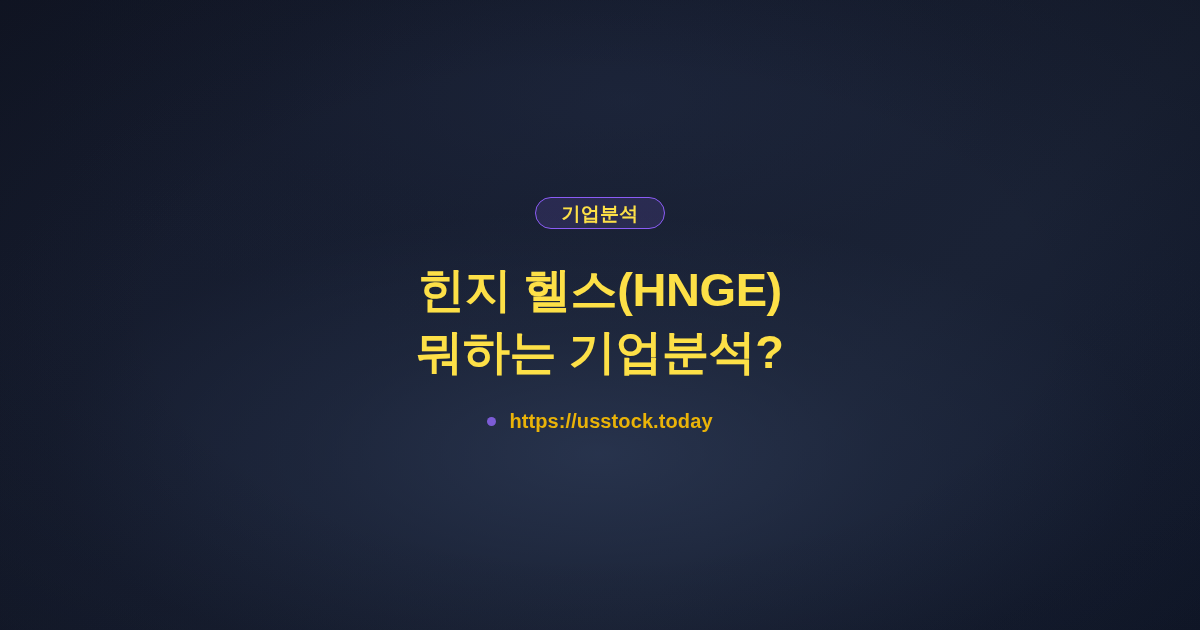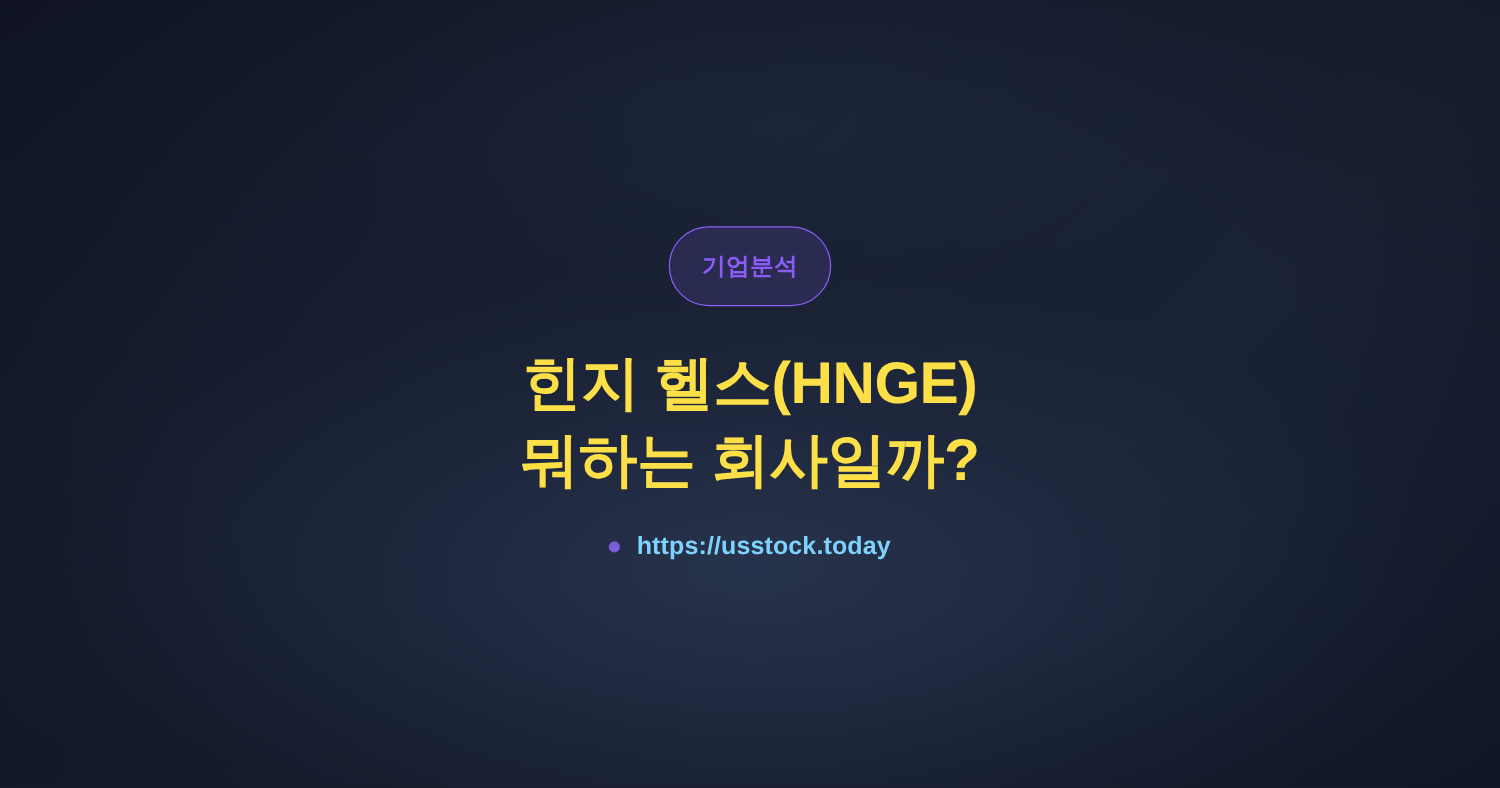--- a/index.html
+++ b/index.html
@@ -74,26 +74,26 @@
     justify-content:center;
     text-align:center;
     padding:0 60px;
   }
 
   
   .badge {
     display:inline-flex;
     align-items:center;
     justify-content:center;
-    height:64px;
+    height:32px;
     padding:0 26px;
     border:1.6px solid #8b5cf6;
     border-radius:999px;
     background:rgba(109,83,196,0.20);
-    color:#8b5cf6;
+    color:#fde047;
     font-size:19px;
     font-weight:700;
     letter-spacing:0.2px;
     line-height:1;
     white-space:nowrap;
     box-shadow:0 0 0 0 rgba(139,92,246,0);
   }
 
   
   .headline {
@@ -116,21 +116,21 @@
     gap:13px;
   }
   .url-dot {
     width:9px;
     height:9px;
     border-radius:50%;
     background:#7c5cd6;
     flex:0 0 auto;
   }
   .url-text {
-    color:#7dd3fc;
+    color:#eab308;
     font-size:20px;
     font-weight:700;
     letter-spacing:0.1px;
     white-space:nowrap;
   }
 </style>
 </head>
 <body>
 
 <div class="og-card">
@@ -139,21 +139,21 @@
   <div class="bg-glow-top"></div>
   <div class="bg-glow"></div>
   <div class="bg-vignette"></div>
 
   <div class="content">
 
     <div class="badge">기업분석</div>
 
     <h1 class="headline">
       <span class="line">힌지 헬스(HNGE)</span>
-      <span class="line">뭐하는 회사일까?</span>
+      <span class="line">뭐하는 기업분석?</span>
     </h1>
 
     <div class="url-row">
       <span class="url-dot"></span>
       <span class="url-text">https://usstock.today</span>
     </div>
 
   </div>
 </div>
 

